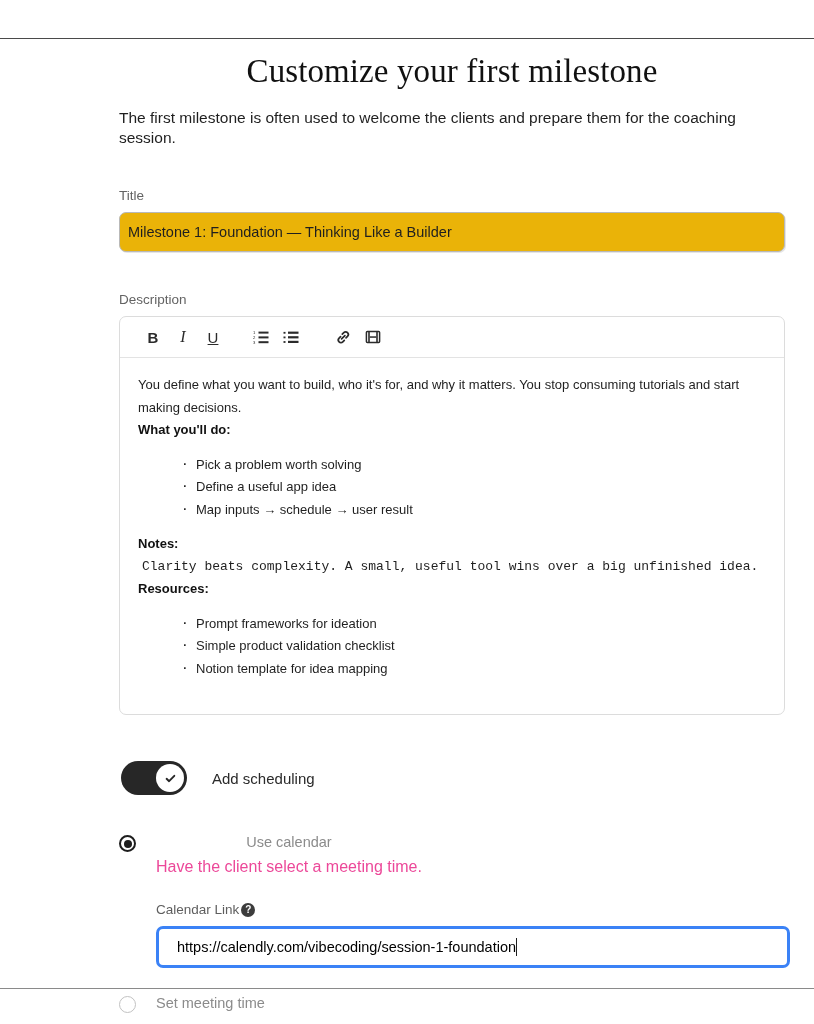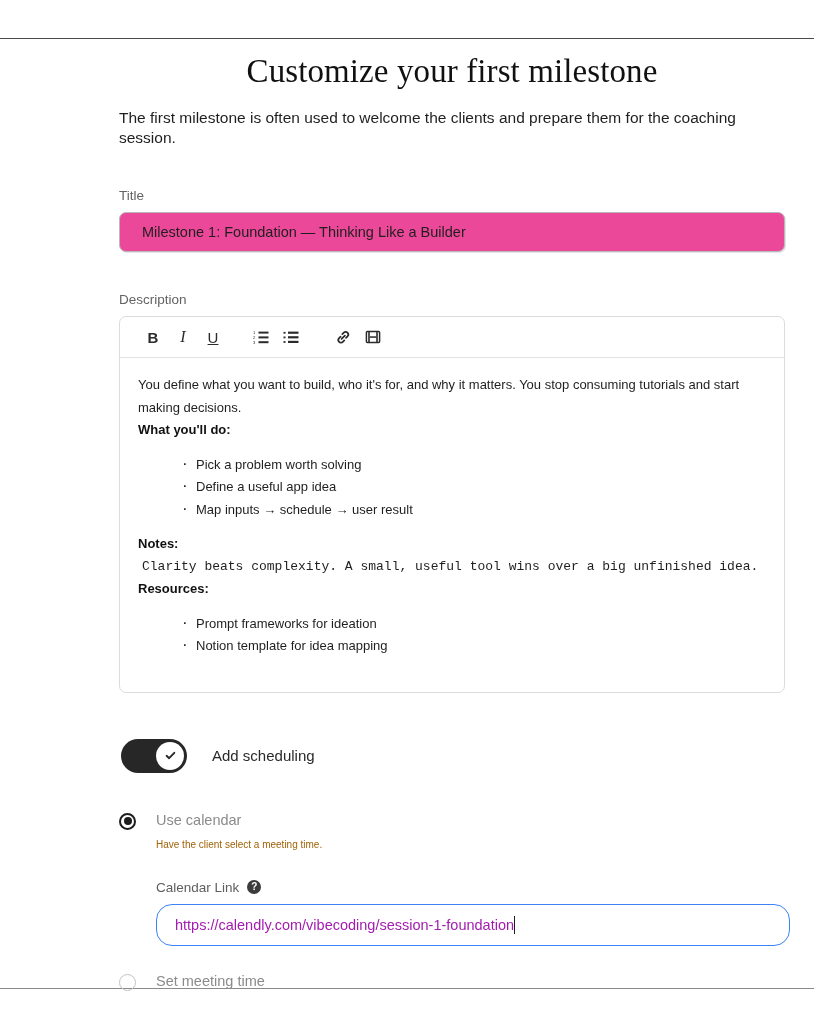--- a/index.html
+++ b/index.html
@@ -72,25 +72,25 @@
     margin-top: 40px;
     margin-bottom: 9px;
   }
 
   .text-input {
     box-sizing: border-box;
     width: 666px;
     height: 40px;
     border: 1px solid #b9b9b9;
     border-radius: 7px;
-    background: #ec4899;
+    background: #eab308;
     font-family: "Liberation Sans", sans-serif;
     font-size: 14.5px;
     color: #1f1f1f;
-    padding: 0 22px;
+    padding: 0 8px;
     box-shadow: 1px 1px 0 0 rgba(0,0,0,0.10);
     outline: none;
   }
 
   
   .editor {
     box-sizing: border-box;
     width: 666px;
     border: 1px solid #dcdcdc;
     border-radius: 7px;
@@ -185,20 +185,21 @@
   .toggle-label {
     margin-left: 25px;
     font-size: 15px;
     color: #2a2a2a;
   }
 
   
   .radio-row {
     display: flex;
     margin-top: 38px;
+    text-align: center;
   }
   .radio-row.second { margin-top: 26px; }
   .radio {
     flex: none;
     width: 17px;
     height: 17px;
     border-radius: 50%;
     border: 2px solid #1d1d1d;
     box-sizing: border-box;
     margin-top: 2px;
@@ -216,64 +217,64 @@
     border-radius: 50%;
     background: #1d1d1d;
   }
   .radio-texts { margin-left: 20px; }
   .radio-title {
     font-size: 14.5px;
     color: #8b8b8b;
     line-height: 19px;
   }
   .radio-desc {
-    font-size: 10px;
-    color: #a16207;
+    font-size: 16px;
+    color: #ec4899;
     margin-top: 6px;
     line-height: 18px;
   }
 
   .sub-field {
     margin-left: 37px;
     margin-top: 26px;
   }
   .sub-label {
     font-size: 13.5px;
     color: #5e5e5e;
     display: flex;
     align-items: center;
-    gap: 8px;
+    gap: 2px;
     margin-bottom: 9px;
   }
   .help-icon {
     width: 14px;
     height: 14px;
     border-radius: 50%;
     background: #3c3c3c;
     color: #ffffff;
     font-size: 10px;
     font-weight: bold;
     display: flex;
     align-items: center;
     justify-content: center;
     line-height: 1;
     cursor: pointer;
   }
   .input-focused {
     box-sizing: border-box;
     width: 634px;
     height: 42px;
-    border: 1px solid #3b82f6;
-    border-radius: 16px;
+    border: 3px solid #3b82f6;
+    border-radius: 7px;
     background: #ffffff;
     display: flex;
     align-items: center;
     padding: 0 18px;
     font-size: 14.5px;
-    color: #a21caf;
+    color: #000000;
     position: relative;
   }
   .caret {
     display: inline-block;
     width: 1px;
     height: 18px;
     background: #1f1f1f;
     margin-left: 0px;
     vertical-align: middle;
   }
@@ -351,20 +352,21 @@
         <ul class="ed-bullets">
           <li>Pick a problem worth solving</li>
           <li>Define a useful app idea</li>
           <li>Map inputs → schedule → user result</li>
         </ul>
         <p class="ed-strong">Notes:</p>
         <p class="ed-indent-note">Clarity beats complexity. A small, useful tool wins over a big unfinished idea.</p>
         <p class="ed-strong">Resources:</p>
         <ul class="ed-bullets">
           <li>Prompt frameworks for ideation</li>
+          <li>Simple product validation checklist</li>
           <li>Notion template for idea mapping</li>
         </ul>
       </div>
     </div>
 
     
     <div class="toggle-row">
       <div class="toggle">
         <div class="toggle-knob">
           <svg width="13" height="13" viewBox="0 0 13 13" aria-hidden="true">

